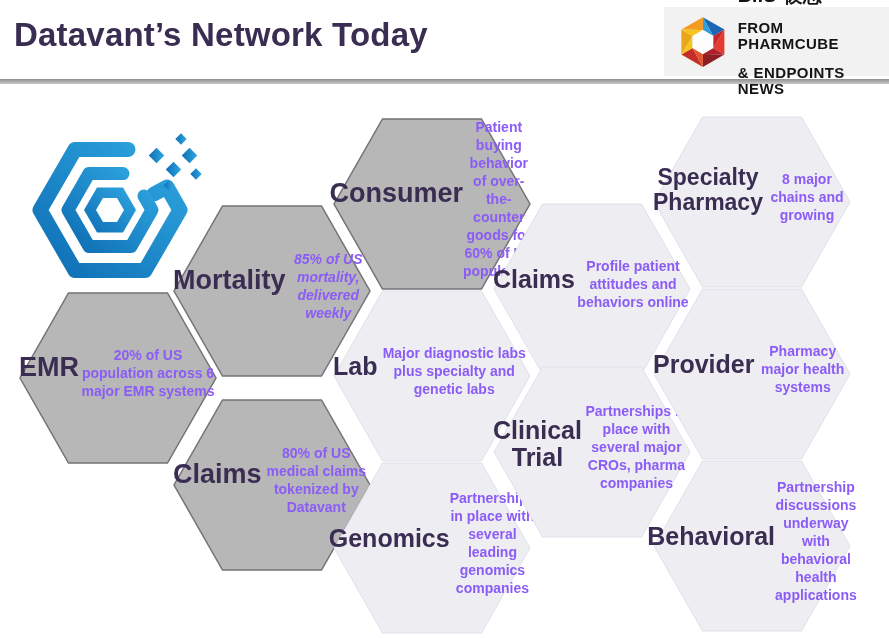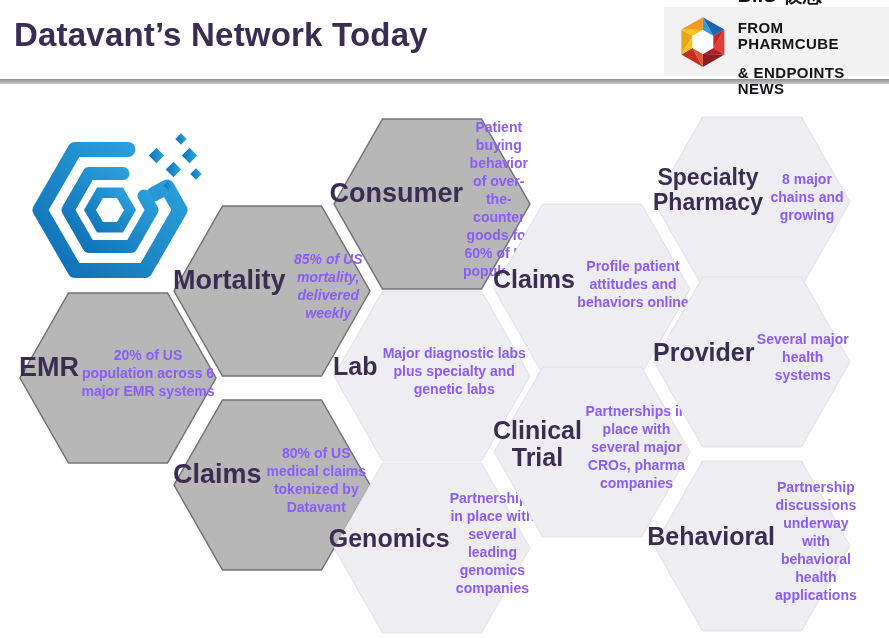--- a/index.html
+++ b/index.html
@@ -57,21 +57,21 @@
   
   .pos-emr{left:19px;top:292px;}
   .pos-mortality{left:173px;top:205px;}
   .pos-claims{left:173px;top:377px;margin-top:22px;}
   .pos-consumer{left:333px;top:118px;}
   .pos-lab{left:333px;top:290px;}
   .pos-genomics{left:333px;top:462px;}
   .pos-social{left:493px;top:203px;}
   .pos-clinical{left:493px;top:366px;}
   .pos-specialty{left:653px;top:116px;}
-  .pos-provider{left:653px;top:276px;}
+  .pos-provider{left:653px;top:288px;}
   .pos-behavioral{left:653px;top:460px;}
   .datavant-logo{position:absolute;left:28px;top:118px;width:180px;height:180px;}
 </style>
 </head>
 <body>
 
 <div class="page-title">Datavant’s Network Today</div>
 
 <div class="brand-box">
   <svg width="52" height="58" viewBox="0 0 52 58">
@@ -213,21 +213,21 @@
     <div class="hex-body">8 major chains and growing</div>
   </div>
 </div>
 
 <div class="hex variant-light pos-provider">
   <svg class="hex-bg" viewBox="0 0 198 172" preserveAspectRatio="none">
       <polygon class="hex-poly" points="49.5,1 148.5,1 197,86 148.5,171 49.5,171 1,86"></polygon>
     </svg>
   <div class="hex-content">
     <div class="hex-title">Provider</div>
-    <div class="hex-body">Several major health systems</div>
+    <div class="hex-body">Pharmacy major health systems</div>
   </div>
 </div>
 
 <div class="hex variant-light pos-behavioral">
   <svg class="hex-bg" viewBox="0 0 198 172" preserveAspectRatio="none">
       <polygon class="hex-poly" points="49.5,1 148.5,1 197,86 148.5,171 49.5,171 1,86"></polygon>
     </svg>
   <div class="hex-content">
     <div class="hex-title">Behavioral</div>
     <div class="hex-body">Partnership discussions underway with behavioral health applications</div>

